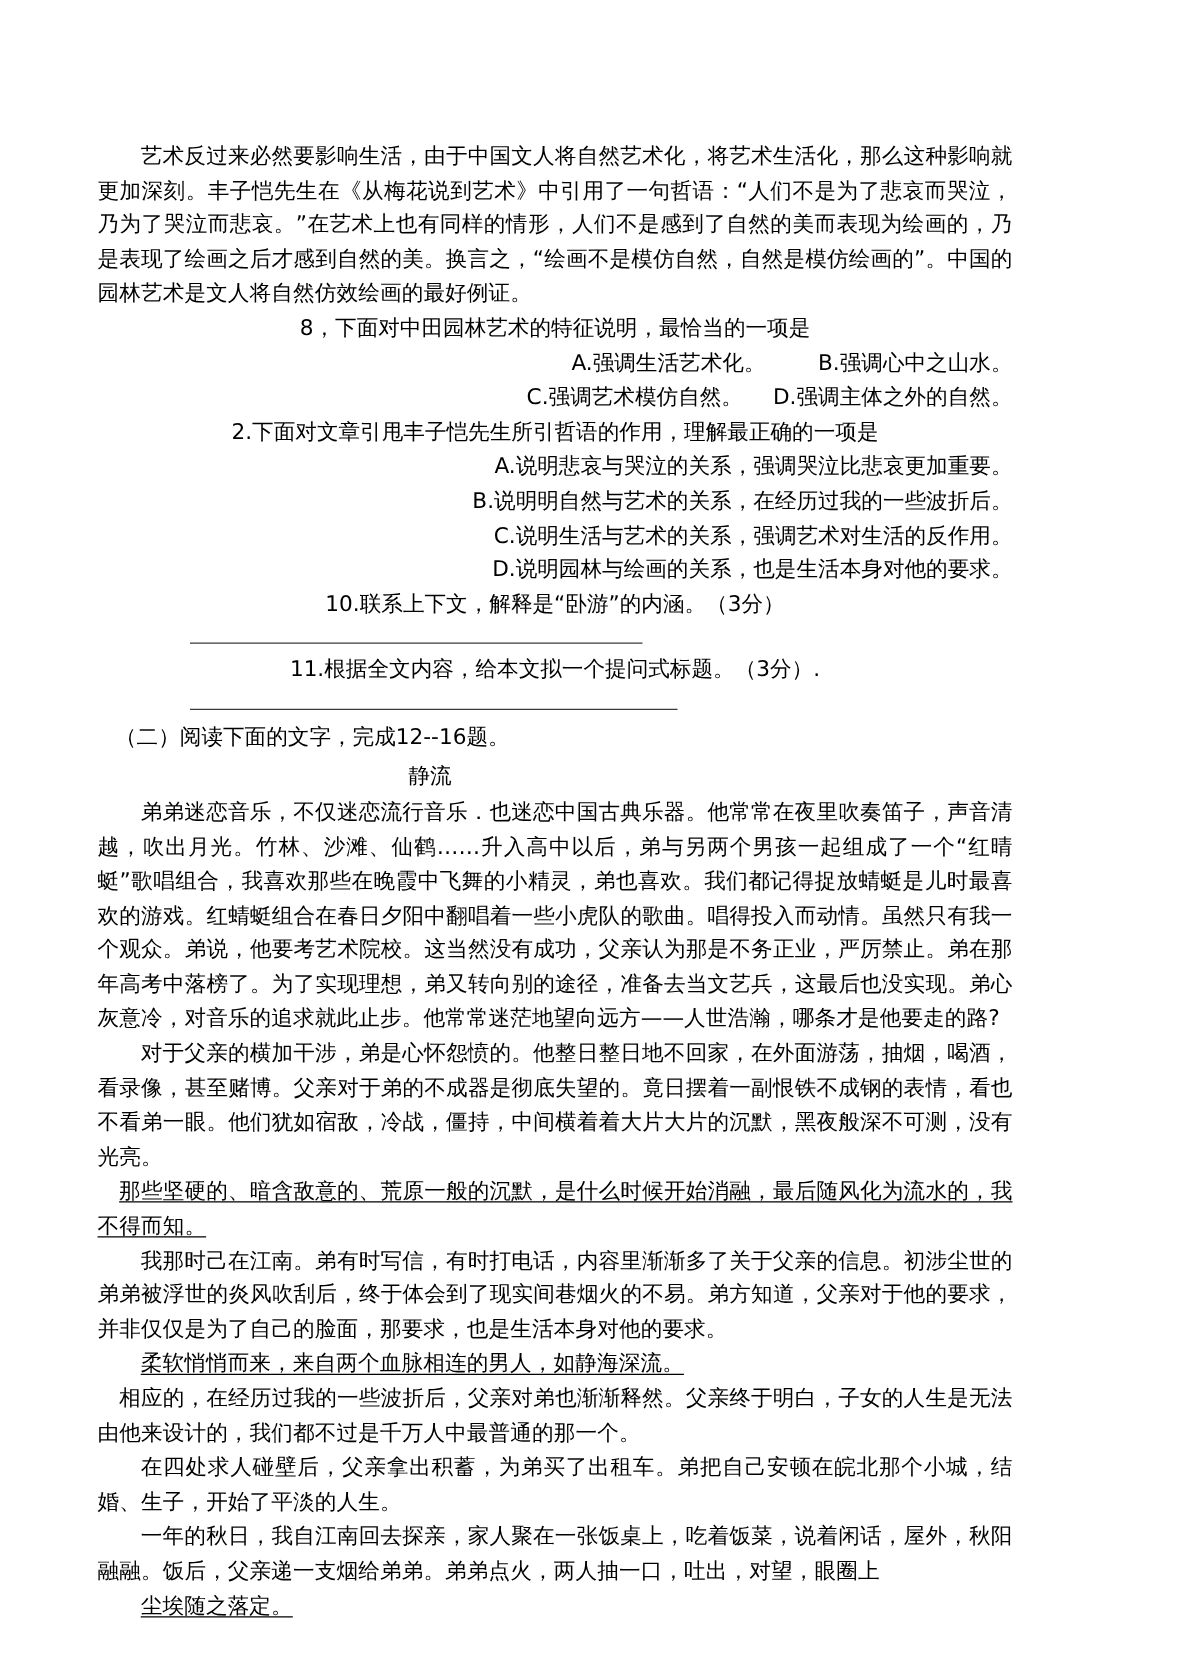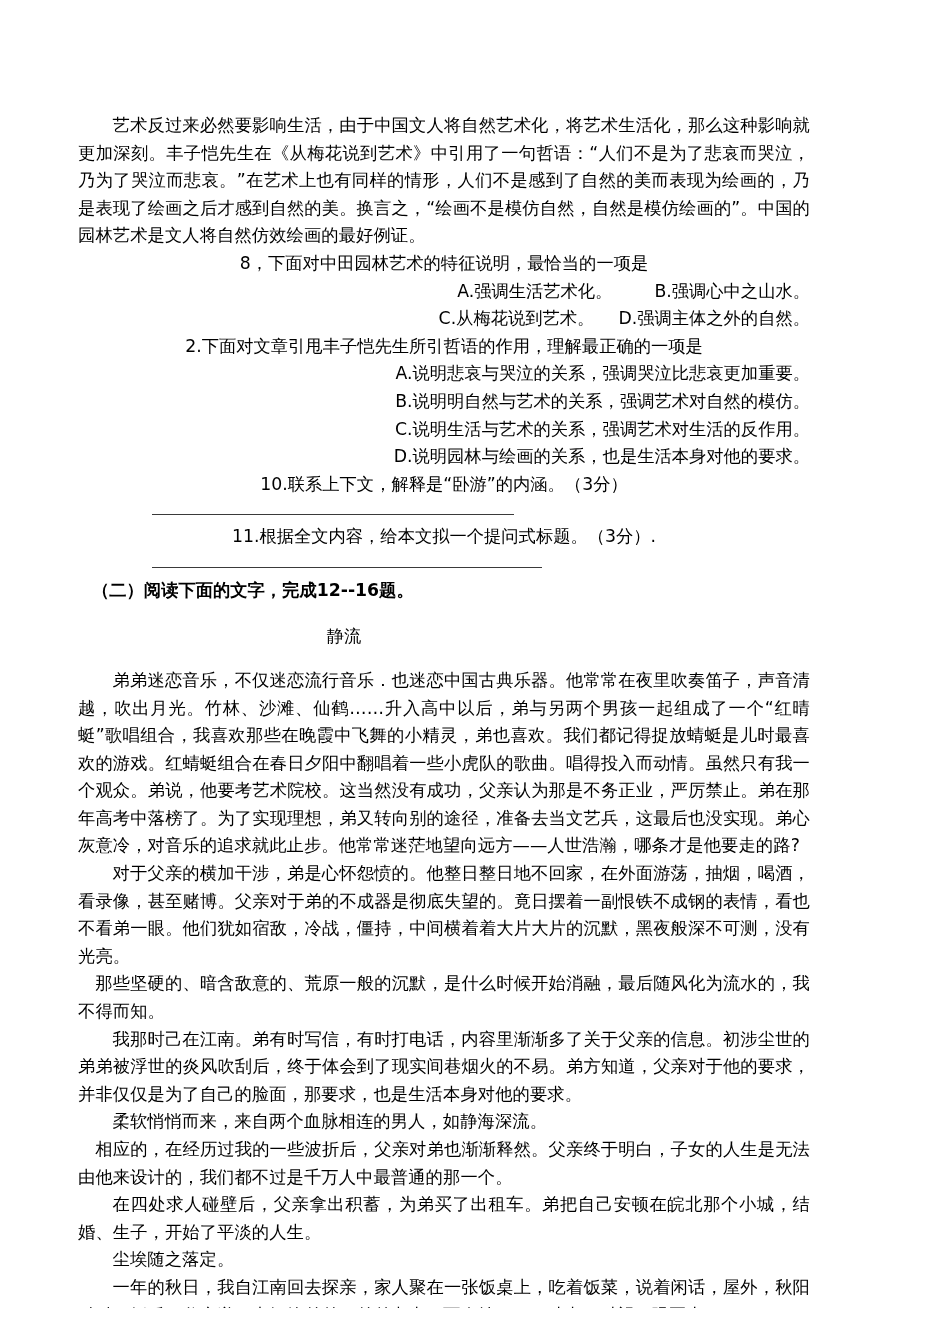--- a/index.html
+++ b/index.html
@@ -64,73 +64,74 @@
   .ansline {
     height: 0;
     border-bottom: 1.6px solid #3a3a3a;
     margin: 16px 0 8px 74px;
   }
   .ansline.w1 { width: 362px; }
   .ansline.w2 { width: 390px; }
   .sec-head {
     font-size: 17.3px;
     line-height: 29px;
-    font-weight: bold;
+    font-weight: normal;
     margin: 4px 0 0 0;
     padding-left: 14px;
     white-space: nowrap;
   }
   .story-title {
     font-size: 17.3px;
     line-height: 30px;
-    margin: 16px;
+    margin: 1px;
     text-align: center;
     padding-right: 200px;
     font-weight: normal;
   }
   .para.u-block {
+    text-decoration: underline;
     text-underline-offset: 3px;
     text-decoration-thickness: 1.3px;
   }
 </style>
 </head>
 <body>
 
 <div class="page">
   <div class="content">
 
     <p class="para indent2">艺术反过来必然要影响生活，由于中国文人将自然艺术化，将艺术生活化，那么这种影响就更加深刻。丰子恺先生在《从梅花说到艺术》中引用了一句哲语：“人们不是为了悲哀而哭泣，乃为了哭泣而悲哀。”在艺术上也有同样的情形，人们不是感到了自然的美而表现为绘画的，乃是表现了绘画之后才感到自然的美。换言之，“绘画不是模仿自然，自然是模仿绘画的”。中国的园林艺术是文人将自然仿效绘画的最好例证。</p>
 
     <p class="qline">8，下面对中田园林艺术的特征说明，最恰当的一项是</p>
     <p class="optline">
       <span>A.强调生活艺术化。</span><span class="opt-gap-a"></span><span>B.强调心中之山水。</span>
     </p>
     <p class="optline">
-      <span>C.从梅花说到艺术。</span><span class="opt-gap-c"></span><span>D.强调主体之外的自然。</span>
+      <span>C.强调艺术模仿自然。</span><span class="opt-gap-c"></span><span>D.强调主体之外的自然。</span>
     </p>
 
     <p class="qline">2.下面对文章引甩丰子恺先生所引哲语的作用，理解最正确的一项是</p>
     <p class="optline">A.说明悲哀与哭泣的关系，强调哭泣比悲哀更加重要。</p>
-    <p class="optline">B.说明明自然与艺术的关系，强调艺术对自然的模仿。</p>
+    <p class="optline">B.说明明自然与艺术的关系，在经历过我的一些波折后。</p>
     <p class="optline">C.说明生活与艺术的关系，强调艺术对生活的反作用。</p>
     <p class="optline">D.说明园林与绘画的关系，也是生活本身对他的要求。</p>
 
     <p class="qline">10.联系上下文，解释是“卧游”的内涵。（3分）</p>
     <div class="ansline w1"></div>
 
     <p class="qline">11.根据全文内容，给本文拟一个提问式标题。（3分）.</p>
     <div class="ansline w2"></div>
 
     <p class="sec-head">（二）阅读下面的文字，完成12--16题。</p>
     <p class="story-title">静流</p>
 
     <p class="para indent2">弟弟迷恋音乐，不仅迷恋流行音乐．也迷恋中国古典乐器。他常常在夜里吹奏笛子，声音清越，吹出月光。竹林、沙滩、仙鹤……升入高中以后，弟与另两个男孩一起组成了一个“红晴蜓”歌唱组合，我喜欢那些在晚霞中飞舞的小精灵，弟也喜欢。我们都记得捉放蜻蜓是儿时最喜欢的游戏。红蜻蜓组合在春日夕阳中翻唱着一些小虎队的歌曲。唱得投入而动情。虽然只有我一个观众。弟说，他要考艺术院校。这当然没有成功，父亲认为那是不务正业，严厉禁止。弟在那年高考中落榜了。为了实现理想，弟又转向别的途径，准备去当文艺兵，这最后也没实现。弟心灰意冷，对音乐的追求就此止步。他常常迷茫地望向远方——人世浩瀚，哪条才是他要走的路?</p>
     <p class="para indent2">对于父亲的横加干涉，弟是心怀怨愤的。他整日整日地不回家，在外面游荡，抽烟，喝酒，看录像，甚至赌博。父亲对于弟的不成器是彻底失望的。竟日摆着一副恨铁不成钢的表情，看也不看弟一眼。他们犹如宿敌，冷战，僵持，中间横着着大片大片的沉默，黑夜般深不可测，没有光亮。</p>
     <p class="para indent1 u-block">那些坚硬的、暗含敌意的、荒原一般的沉默，是什么时候开始消融，最后随风化为流水的，我不得而知。</p>
     <p class="para indent2">我那时己在江南。弟有时写信，有时打电话，内容里渐渐多了关于父亲的信息。初涉尘世的弟弟被浮世的炎风吹刮后，终于体会到了现实间巷烟火的不易。弟方知道，父亲对于他的要求，并非仅仅是为了自己的脸面，那要求，也是生活本身对他的要求。</p>
     <p class="para indent2 u-block">柔软悄悄而来，来自两个血脉相连的男人，如静海深流。</p>
     <p class="para indent1">相应的，在经历过我的一些波折后，父亲对弟也渐渐释然。父亲终于明白，子女的人生是无法由他来设计的，我们都不过是千万人中最普通的那一个。</p>
     <p class="para indent2">在四处求人碰壁后，父亲拿出积蓄，为弟买了出租车。弟把自己安顿在皖北那个小城，结婚、生子，开始了平淡的人生。</p>
+    <p class="para indent2">一年的秋日，我自江南回去探亲，家人聚在一张饭桌上，吃着饭菜，说着闲话，屋外，秋阳融融。饭后，父亲递一支烟给弟弟。弟弟点火，两人抽一口，吐出，对望，眼圈上</p>
     <p class="para indent2 u-block">尘埃随之落定。</p>
-    <p class="para indent2">一年的秋日，我自江南回去探亲，家人聚在一张饭桌上，吃着饭菜，说着闲话，屋外，秋阳融融。饭后，父亲递一支烟给弟弟。弟弟点火，两人抽一口，吐出，对望，眼圈上</p>
 
   </div>
 </div>
 
 </body></html>

